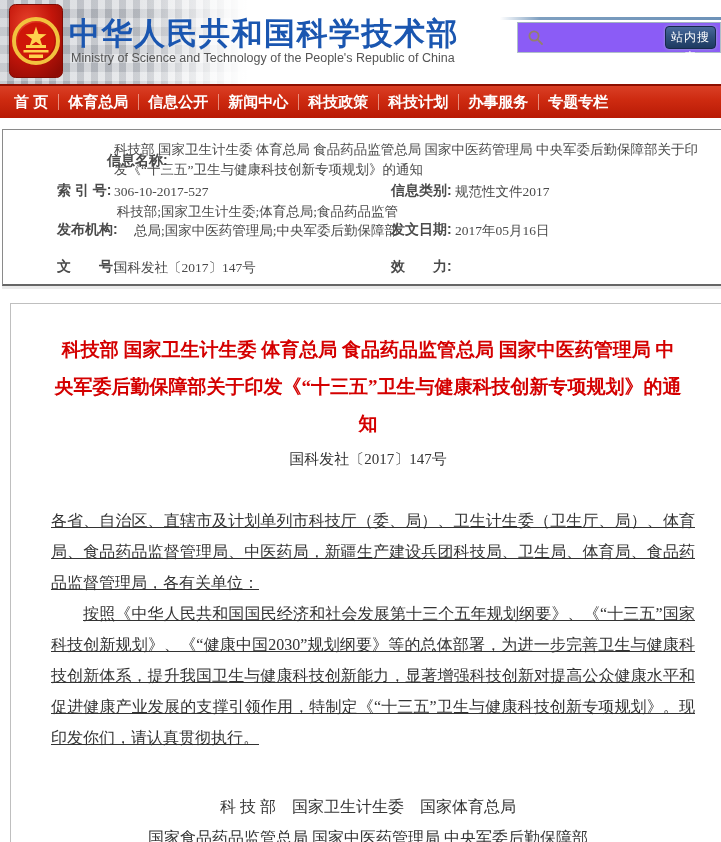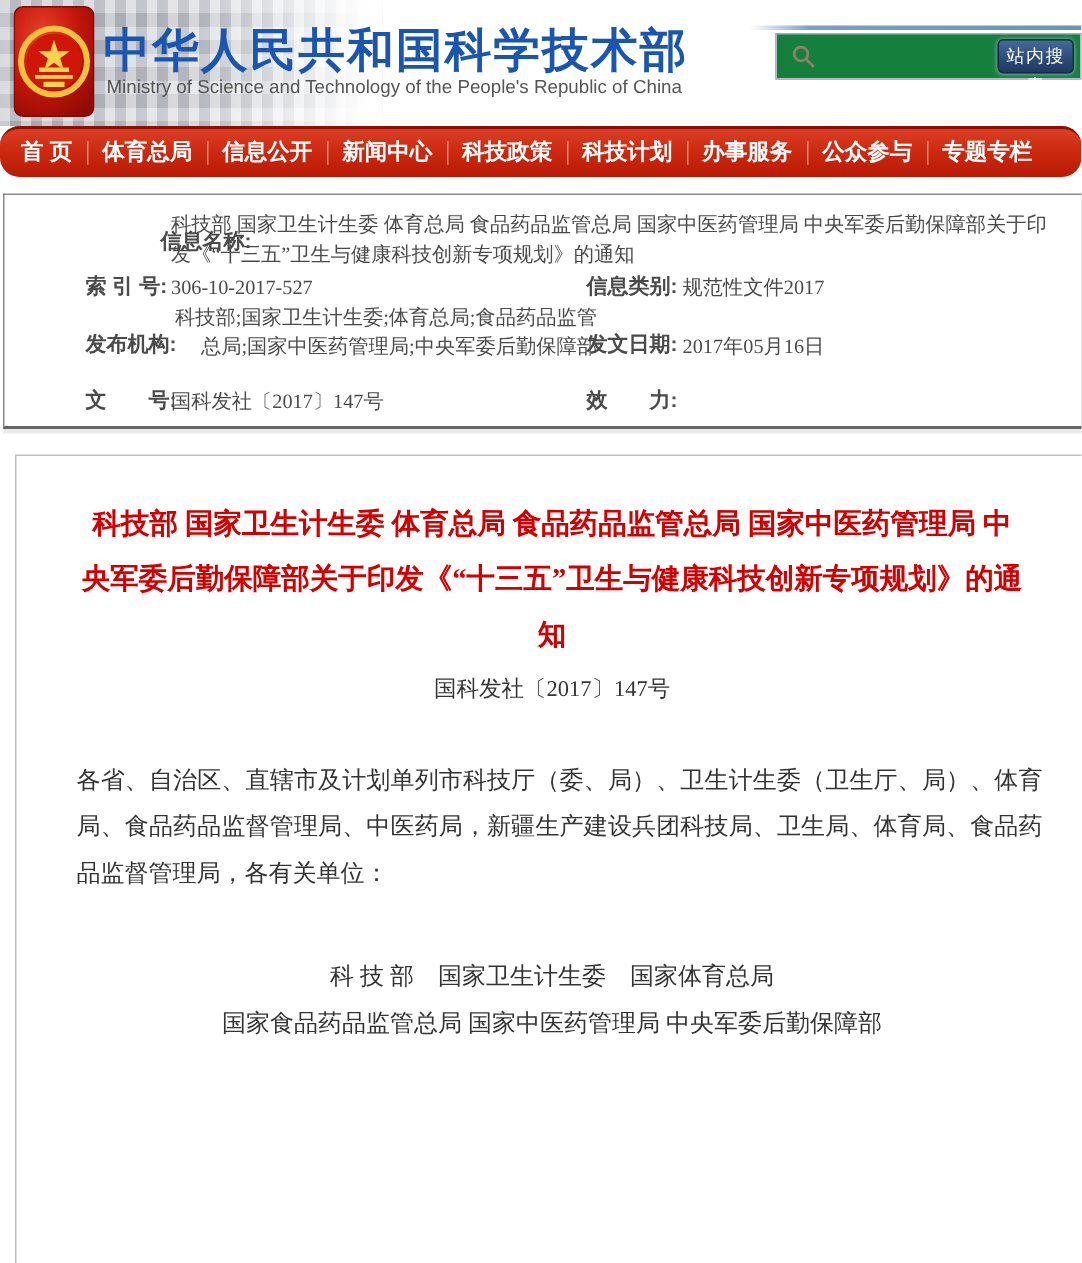--- a/index.html
+++ b/index.html
@@ -26,21 +26,21 @@
   }
   .site-subtitle {
     position:absolute; top:51px; left:71px; font-size:12.5px; color:#555; white-space:nowrap;
   }
   .blue-line {
     position:absolute; top:17px; left:500px; width:221px; height:3px;
     background:linear-gradient(to right, rgba(125,155,190,0), #7e9fc0 18%, #6d92b8);
   }
   .search-box {
     position:absolute; top:22px; left:517px; width:204px; height:31px;
-    background:#15803d; border:1px solid #b0bfca; border-top-color:#9fb2c1;
+    background:#8b5cf6; border:1px solid #b0bfca; border-top-color:#9fb2c1;
   }
   .search-icon { position:absolute; left:9px; top:6px; width:17px; height:17px; }
   .search-input {
     position:absolute; left:30px; top:2px; width:112px; height:25px;
     border:none; outline:none; font-size:13px; color:#444; background:transparent;
     font-family:"Liberation Sans","DejaVu Sans",sans-serif;
   }
   .search-button {
     position:absolute; right:4px; top:3px; width:51px; height:23px;
     border:1px solid #16294a; border-radius:4px; cursor:pointer;
@@ -48,21 +48,21 @@
     color:#fff; font-size:12px; letter-spacing:1px; line-height:20px; text-align:center;
     box-shadow:0 0 3px #9ab0c8;
     font-family:"Liberation Sans","DejaVu Sans",sans-serif;
   }
 
   
   .nav {
     position:absolute; top:84px; left:0; width:721px; height:34px;
     background:linear-gradient(#da3f25 0%, #cd2a10 45%, #b81a05 100%);
     border-top:2px solid #8e0f00;
-    display:flex; align-items:center; padding-left:4px;border-radius:13px;
+    display:flex; align-items:center; padding-left:4px;
   }
   .nav-item {
     position:relative; color:#fff; font-weight:bold; font-size:15px;
     padding:0 10px; white-space:nowrap; cursor:pointer; line-height:32px;
   }
   .nav-item + .nav-item::before {
     content:""; position:absolute; left:0; top:8px; height:16px; width:1px;
     background:rgba(255,225,215,.55);
   }
 
@@ -96,21 +96,21 @@
   .doc-box {
     position:absolute; top:303px; left:10px; width:716px; height:560px;
     background:#fff; border:1px solid #bfbfbf;
     font-family:"Liberation Serif","DejaVu Serif",serif;
   }
   .doc-title {
     margin:27px 42px 0 42px; text-align:center;
     color:#d40000; font-size:19px; font-weight:bold; line-height:37px;
   }
   .doc-number { margin-top:8px; text-align:center; font-size:15px; color:#333; }
-  .doc-body { margin:36px 30px 0 40px; font-size:16px; line-height:31px; color:#333; text-align:justify; }
+  .doc-body { margin:36px 30px 0 40px; font-size:16px; line-height:31px; color:#333; text-align:justify;text-decoration:underline; }
   .doc-body p.indent { text-indent:2em; }
   .signatures { margin-top:38px; text-align:center; font-size:16px; line-height:31px; color:#333; }
 </style>
 </head>
 <body>
 
 <div class="header">
   <div class="building-bg"></div>
 
   <svg class="emblem" viewBox="0 0 54 74">
@@ -146,21 +146,20 @@
 </div>
 
 <div class="nav">
   <span class="nav-item">首 页</span>
   <span class="nav-item">体育总局</span>
   <span class="nav-item">信息公开</span>
   <span class="nav-item">新闻中心</span>
   <span class="nav-item">科技政策</span>
   <span class="nav-item">科技计划</span>
   <span class="nav-item">办事服务</span>
-  <span class="nav-item">公众参与</span>
   <span class="nav-item">专题专栏</span>
 </div>
 
 <div class="meta-box">
   <span class="meta-label m-name-label">信息名称:</span>
   <span class="meta-value m-name-value">科技部 国家卫生计生委 体育总局 食品药品监管总局 国家中医药管理局 中央军委后勤保障部关于印发《“十三五”卫生与健康科技创新专项规划》的通知</span>
 
   <span class="meta-label m-index-label">索 引 号:</span>
   <span class="meta-value m-index-value">306-10-2017-527</span>
   <span class="meta-label m-cat-label">信息类别:</span>
@@ -175,19 +174,20 @@
   <span class="meta-value m-docno-value">国科发社〔2017〕147号</span>
   <span class="meta-label m-valid-label">效　　力:</span>
   <span class="meta-value m-valid-value"></span>
 </div>
 
 <div class="doc-box">
   <div class="doc-title">科技部 国家卫生计生委 体育总局 食品药品监管总局 国家中医药管理局 中央军委后勤保障部关于印发《“十三五”卫生与健康科技创新专项规划》的通知</div>
   <div class="doc-number">国科发社〔2017〕147号</div>
   <div class="doc-body">
     <p>各省、自治区、直辖市及计划单列市科技厅（委、局）、卫生计生委（卫生厅、局）、体育局、食品药品监督管理局、中医药局，新疆生产建设兵团科技局、卫生局、体育局、食品药品监督管理局，各有关单位：</p>
+    <p class="indent">按照《中华人民共和国国民经济和社会发展第十三个五年规划纲要》、《“十三五”国家科技创新规划》、《“健康中国2030”规划纲要》等的总体部署，为进一步完善卫生与健康科技创新体系，提升我国卫生与健康科技创新能力，显著增强科技创新对提高公众健康水平和促进健康产业发展的支撑引领作用，特制定《“十三五”卫生与健康科技创新专项规划》。现印发你们，请认真贯彻执行。</p>
   </div>
   <div class="signatures">
     <div>科 技 部　国家卫生计生委　国家体育总局</div>
     <div>国家食品药品监管总局 国家中医药管理局 中央军委后勤保障部</div>
 
   </div>
 </div>
 
 </body></html>

